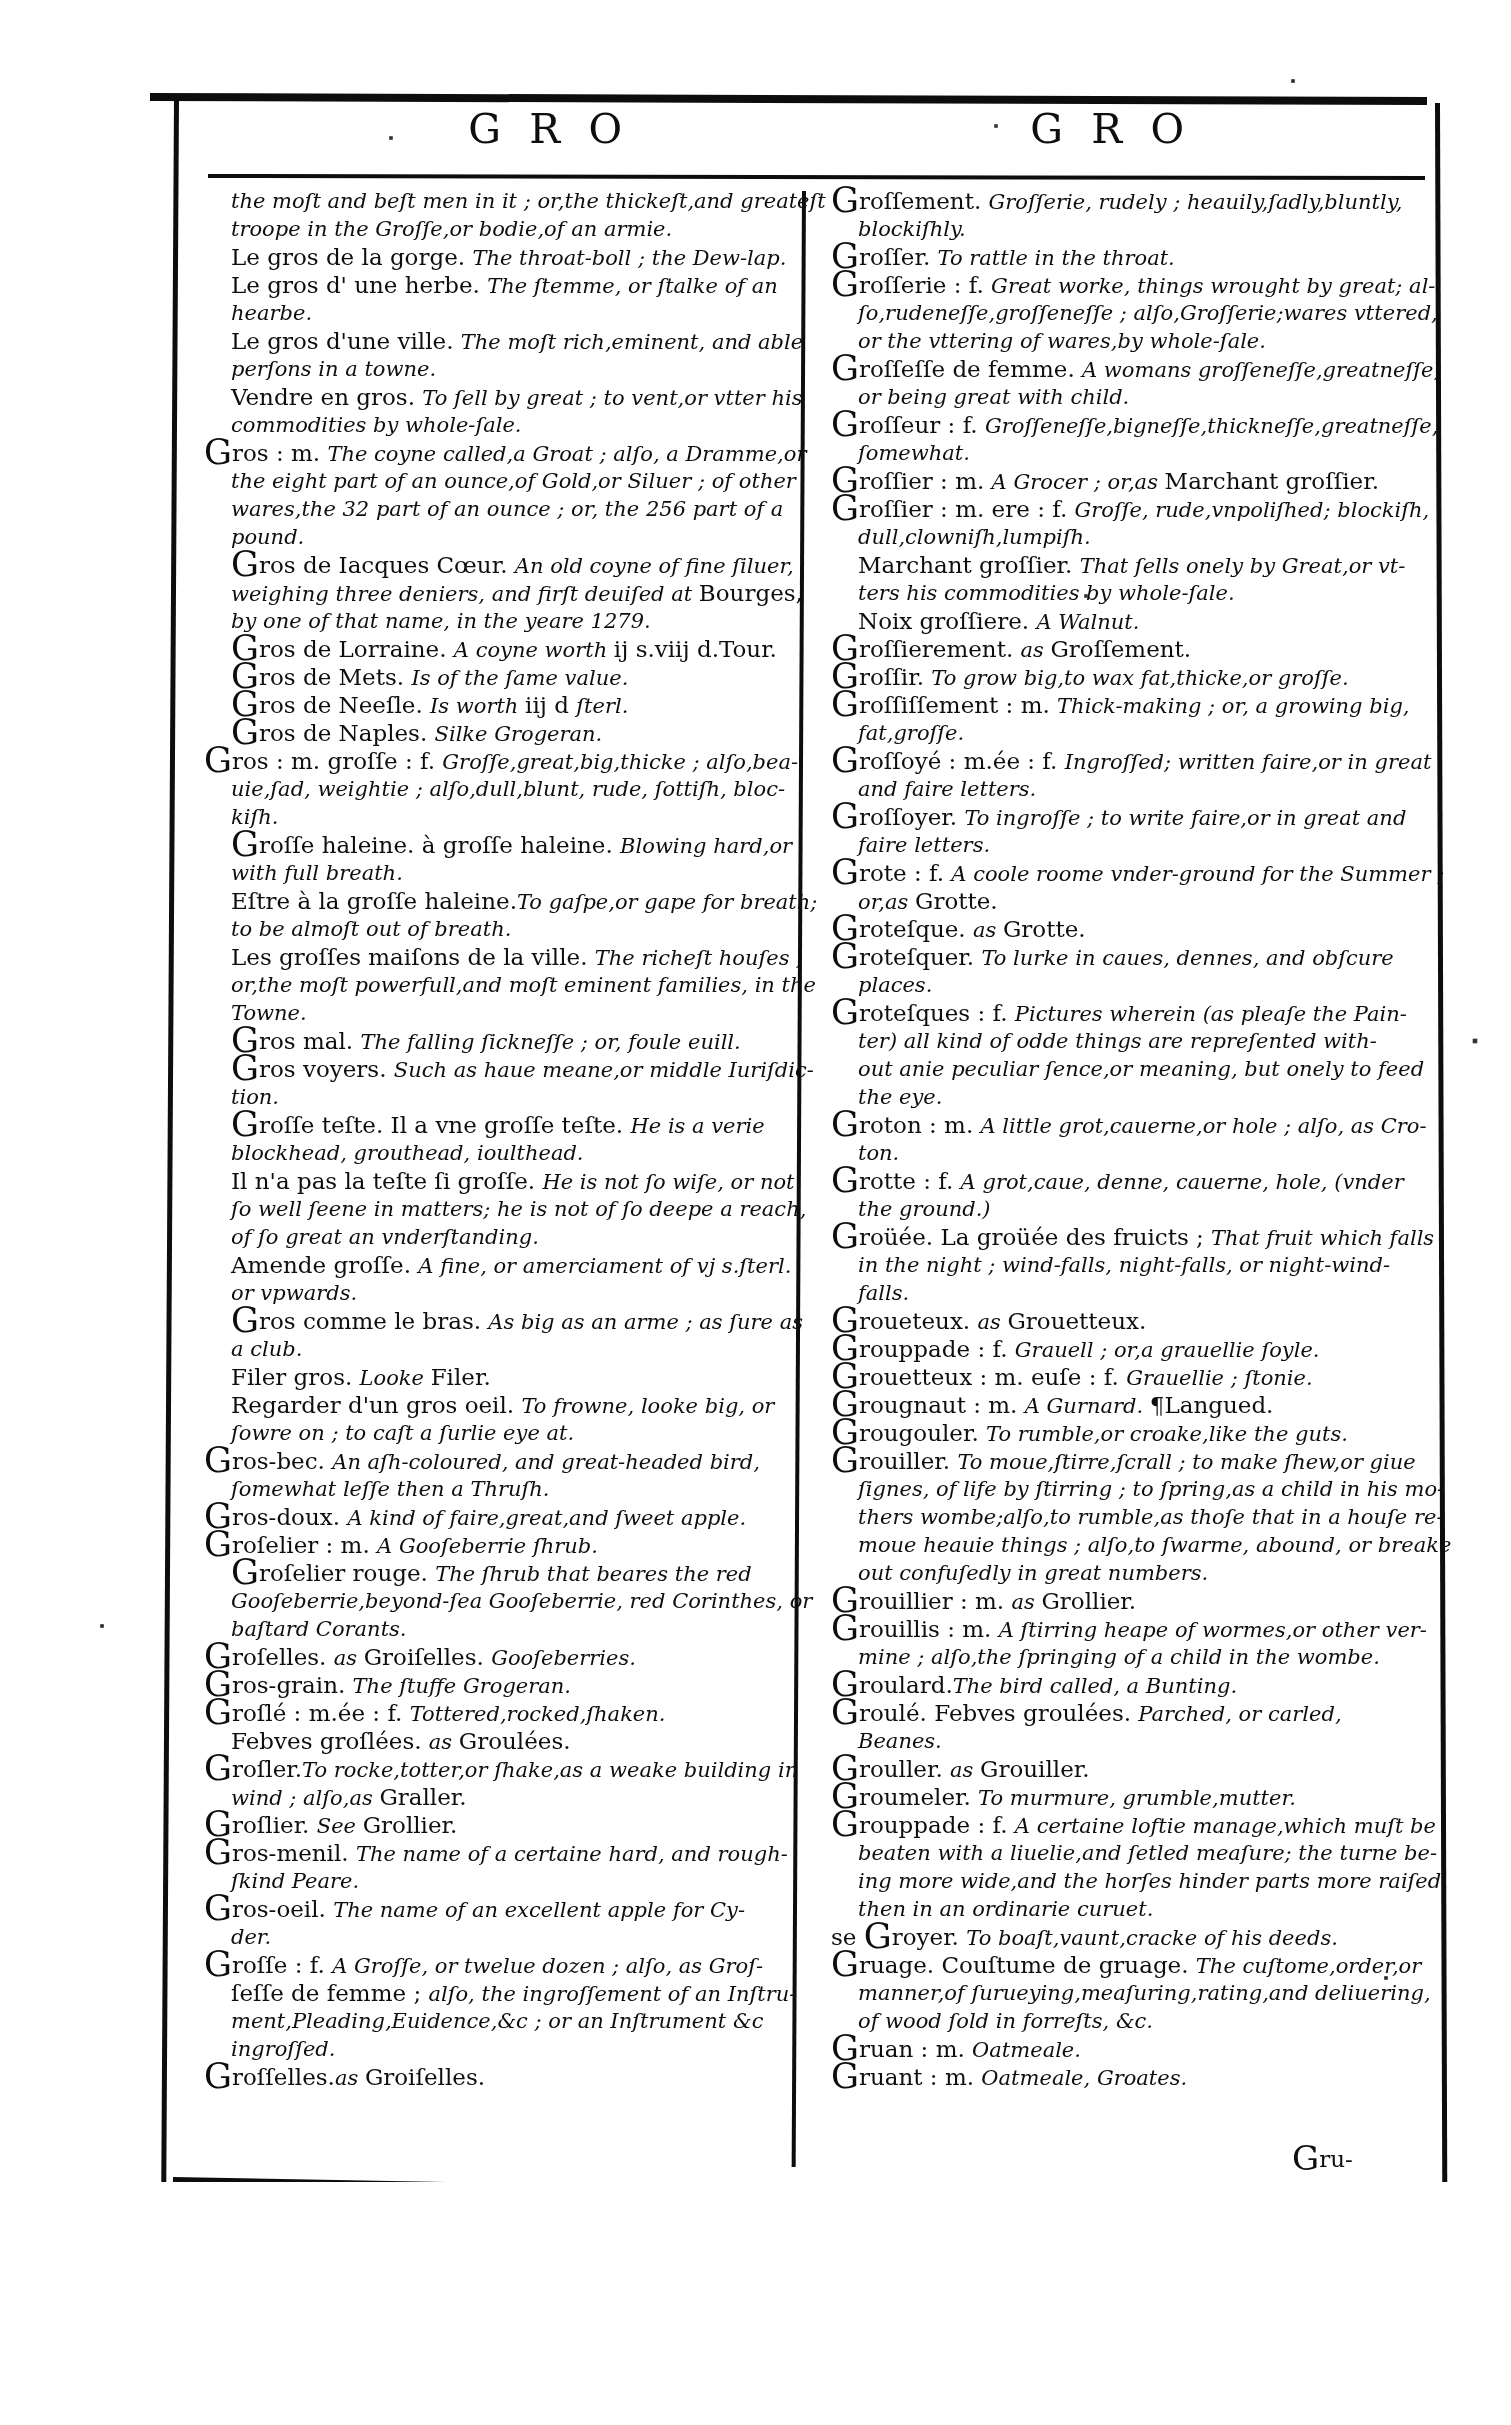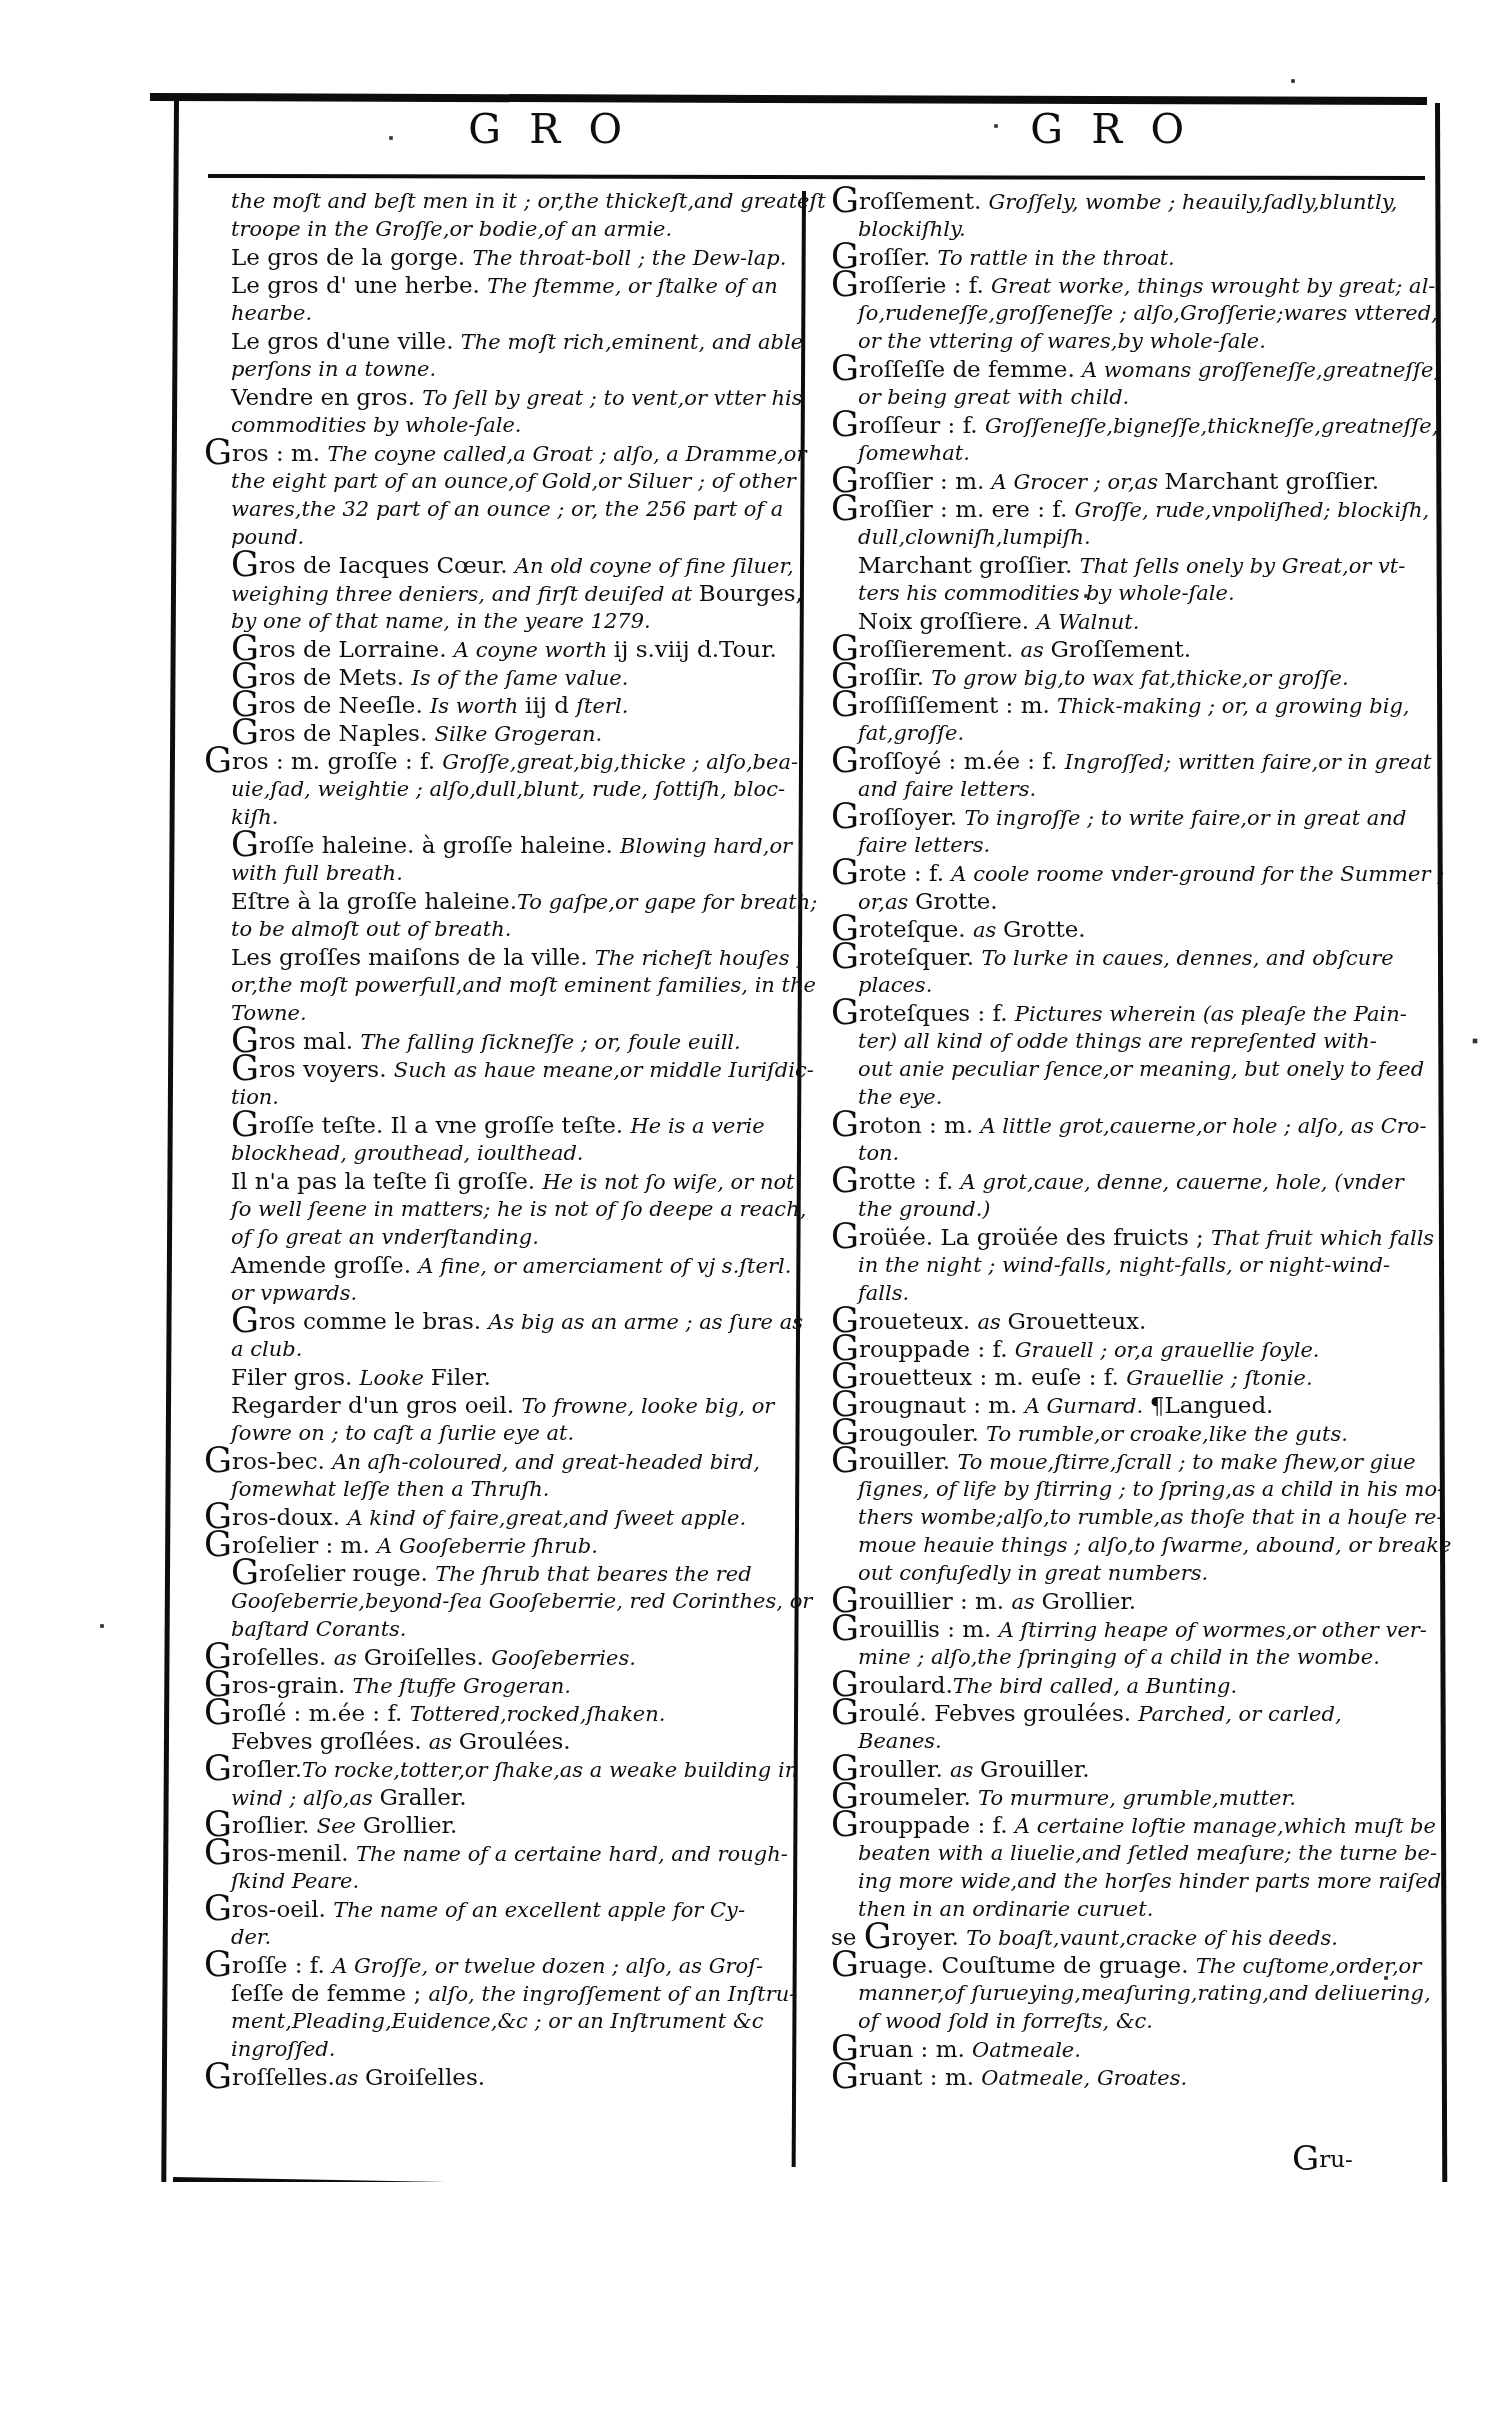--- a/index.html
+++ b/index.html
@@ -133,21 +133,21 @@
       <div class="line ind1"><span class="seg-i">ſkind Peare.</span></div>
       <div class="line ind0"><span class="seg-c">G</span><span class="seg-h">ros-oeil. </span><span class="seg-i">The name of an excellent apple for Cy-</span></div>
       <div class="line ind1"><span class="seg-i">der.</span></div>
       <div class="line ind0"><span class="seg-c">G</span><span class="seg-h">roſſe : f. </span><span class="seg-i">A Groſſe, or twelue dozen ; alſo, as Groſ-</span></div>
       <div class="line ind1"><span class="seg-h">ſeſſe de femme ; </span><span class="seg-i">alſo, the ingroſſement of an Inſtru-</span></div>
       <div class="line ind1"><span class="seg-i">ment,Pleading,Euidence,&amp;c ; or an Inſtrument &amp;c</span></div>
       <div class="line ind1"><span class="seg-i">ingroſſed.</span></div>
       <div class="line ind0"><span class="seg-c">G</span><span class="seg-h">roſſelles.</span><span class="seg-i">as </span><span class="seg-h">Groiſelles.</span></div>
     </div>
   <div class="col col-right">
-      <div class="line ind0"><span class="seg-c">G</span><span class="seg-h">roſſement. </span><span class="seg-i">Groſſely, wombe ; heauily,ſadly,bluntly,</span></div>
+      <div class="line ind0"><span class="seg-c">G</span><span class="seg-h">roſſement. </span><span class="seg-i">Groſſerie, rudely ; heauily,ſadly,bluntly,</span></div>
       <div class="line ind1"><span class="seg-i">blockiſhly.</span></div>
       <div class="line ind0"><span class="seg-c">G</span><span class="seg-h">roſſer. </span><span class="seg-i">To rattle in the throat.</span></div>
       <div class="line ind0"><span class="seg-c">G</span><span class="seg-h">roſſerie : f. </span><span class="seg-i">Great worke, things wrought by great; al-</span></div>
       <div class="line ind1"><span class="seg-i">ſo,rudeneſſe,groſſeneſſe ; alſo,Groſſerie;wares vttered,</span></div>
       <div class="line ind1"><span class="seg-i">or the vttering of wares,by whole-ſale.</span></div>
       <div class="line ind0"><span class="seg-c">G</span><span class="seg-h">roſſeſſe de femme. </span><span class="seg-i">A womans groſſeneſſe,greatneſſe,</span></div>
       <div class="line ind1"><span class="seg-i">or being great with child.</span></div>
       <div class="line ind0"><span class="seg-c">G</span><span class="seg-h">roſſeur : f. </span><span class="seg-i">Groſſeneſſe,bigneſſe,thickneſſe,greatneſſe,</span></div>
       <div class="line ind1"><span class="seg-i">ſomewhat.</span></div>
       <div class="line ind0"><span class="seg-c">G</span><span class="seg-h">roſſier : m. </span><span class="seg-i">A Grocer ; or,as </span><span class="seg-h">Marchant groſſier.</span></div>

